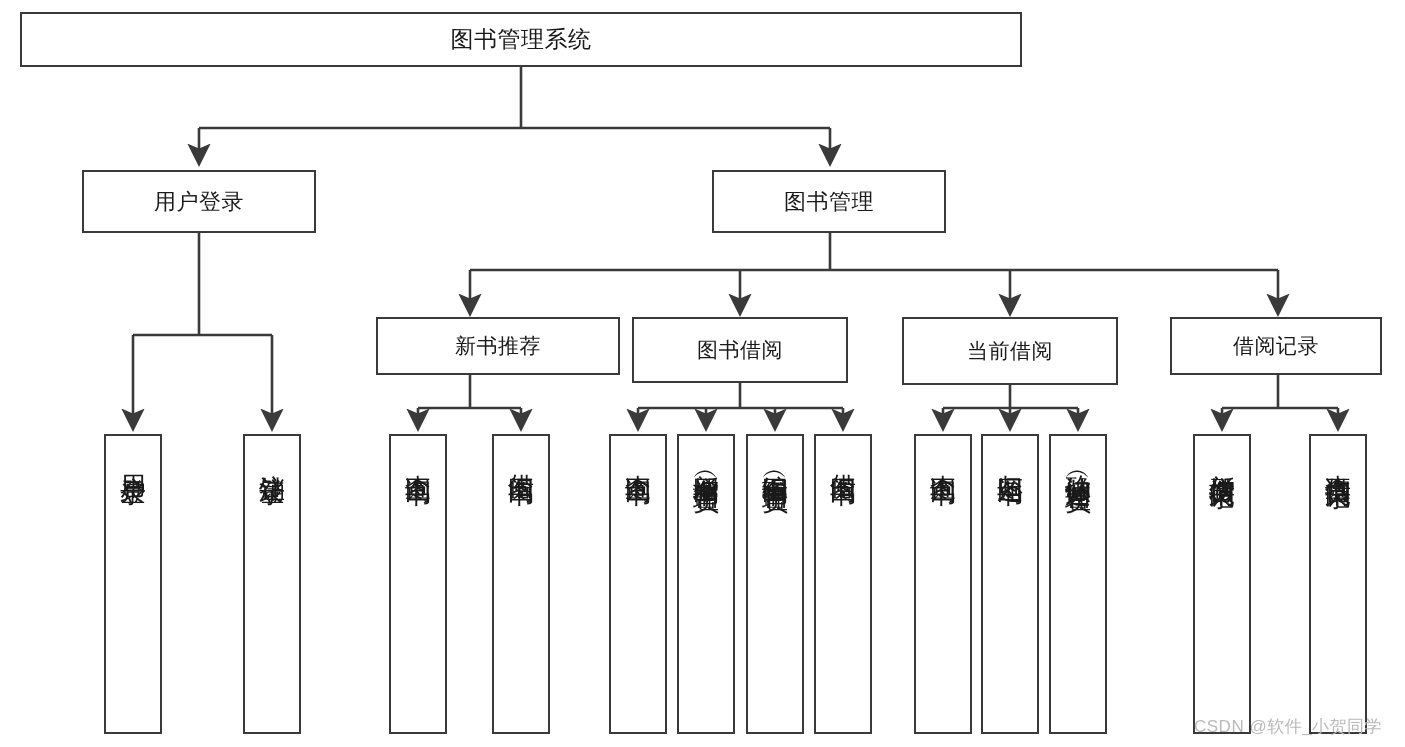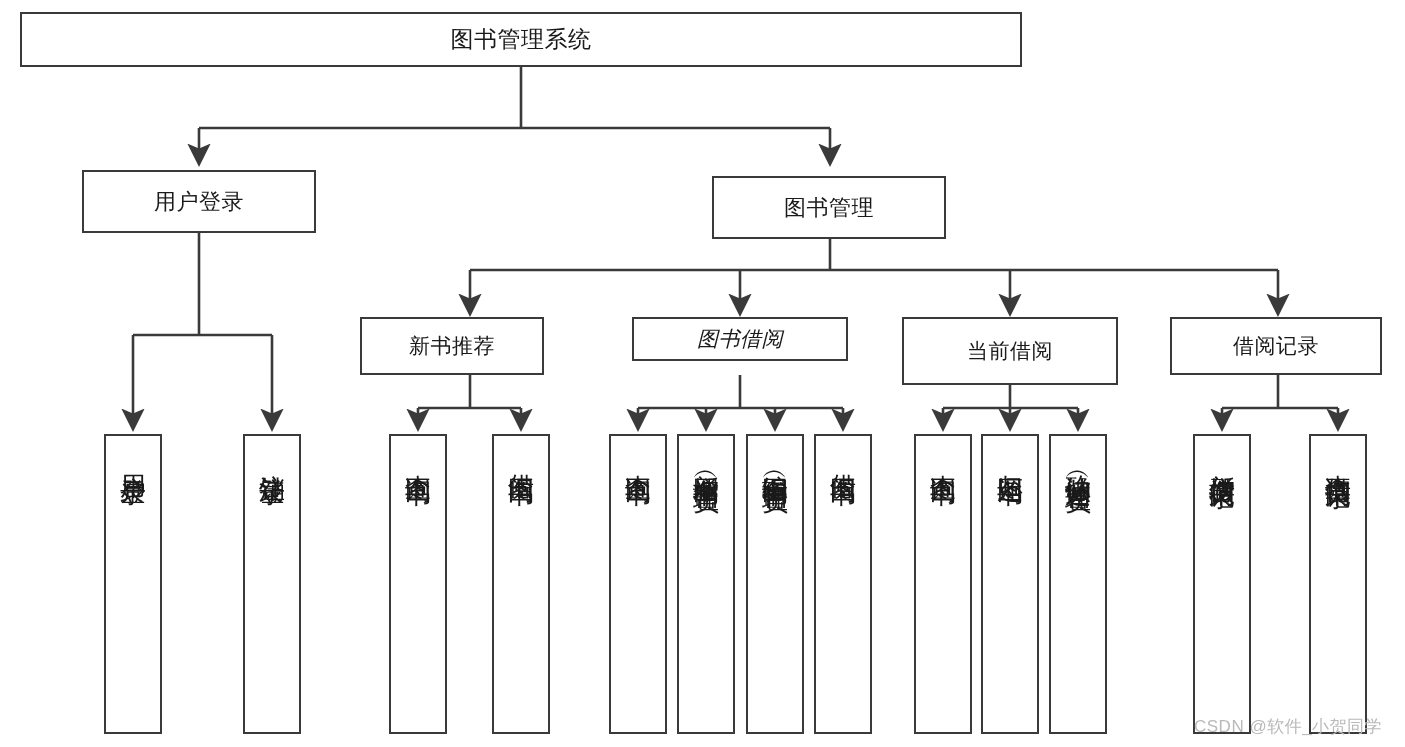--- a/index.html
+++ b/index.html
@@ -126,29 +126,29 @@
   </svg>
 
   <div class="node root" style="left:20px; top:12px; width:1002px; height:55px;">
     <span class="lbl">图书管理系统</span>
   </div>
 
   <div class="node level2" style="left:82px; top:170px; width:234px; height:63px;">
     <span class="lbl">用户登录</span>
   </div>
 
-  <div class="node level2" style="left:712px; top:176px; width:234px; height:63px;">
+  <div class="node level2" style="left:712px; top:170px; width:234px; height:63px;">
     <span class="lbl">图书管理</span>
   </div>
 
-  <div class="node level3" style="left:360px; top:317px; width:184px; height:58px;">
+  <div class="node level3" style="left:376px; top:317px; width:244px; height:58px;">
     <span class="lbl">新书推荐</span>
   </div>
 
-  <div class="node level3" style="left:632px; top:317px; width:216px; height:44px;font-style:italic;">
+  <div class="node level3" style="left:632px; top:317px; width:216px; height:66px;">
     <span class="lbl">图书借阅</span>
   </div>
 
   <div class="node level3" style="left:902px; top:317px; width:216px; height:68px;">
     <span class="lbl">当前借阅</span>
   </div>
 
   <div class="node level3" style="left:1170px; top:317px; width:212px; height:58px;">
     <span class="lbl">借阅记录</span>
   </div>

